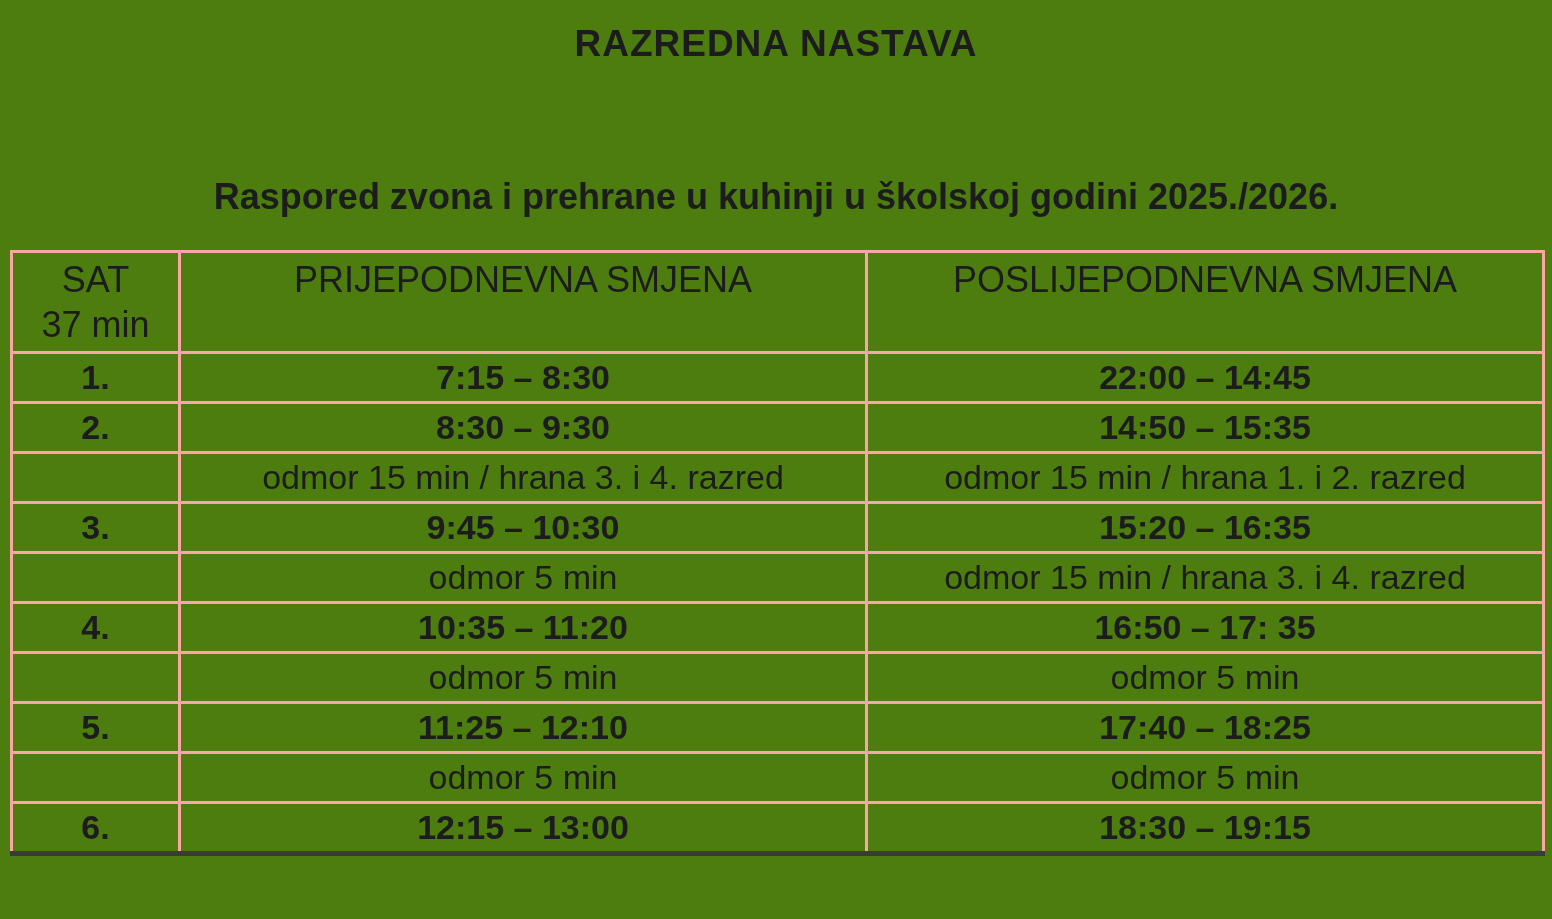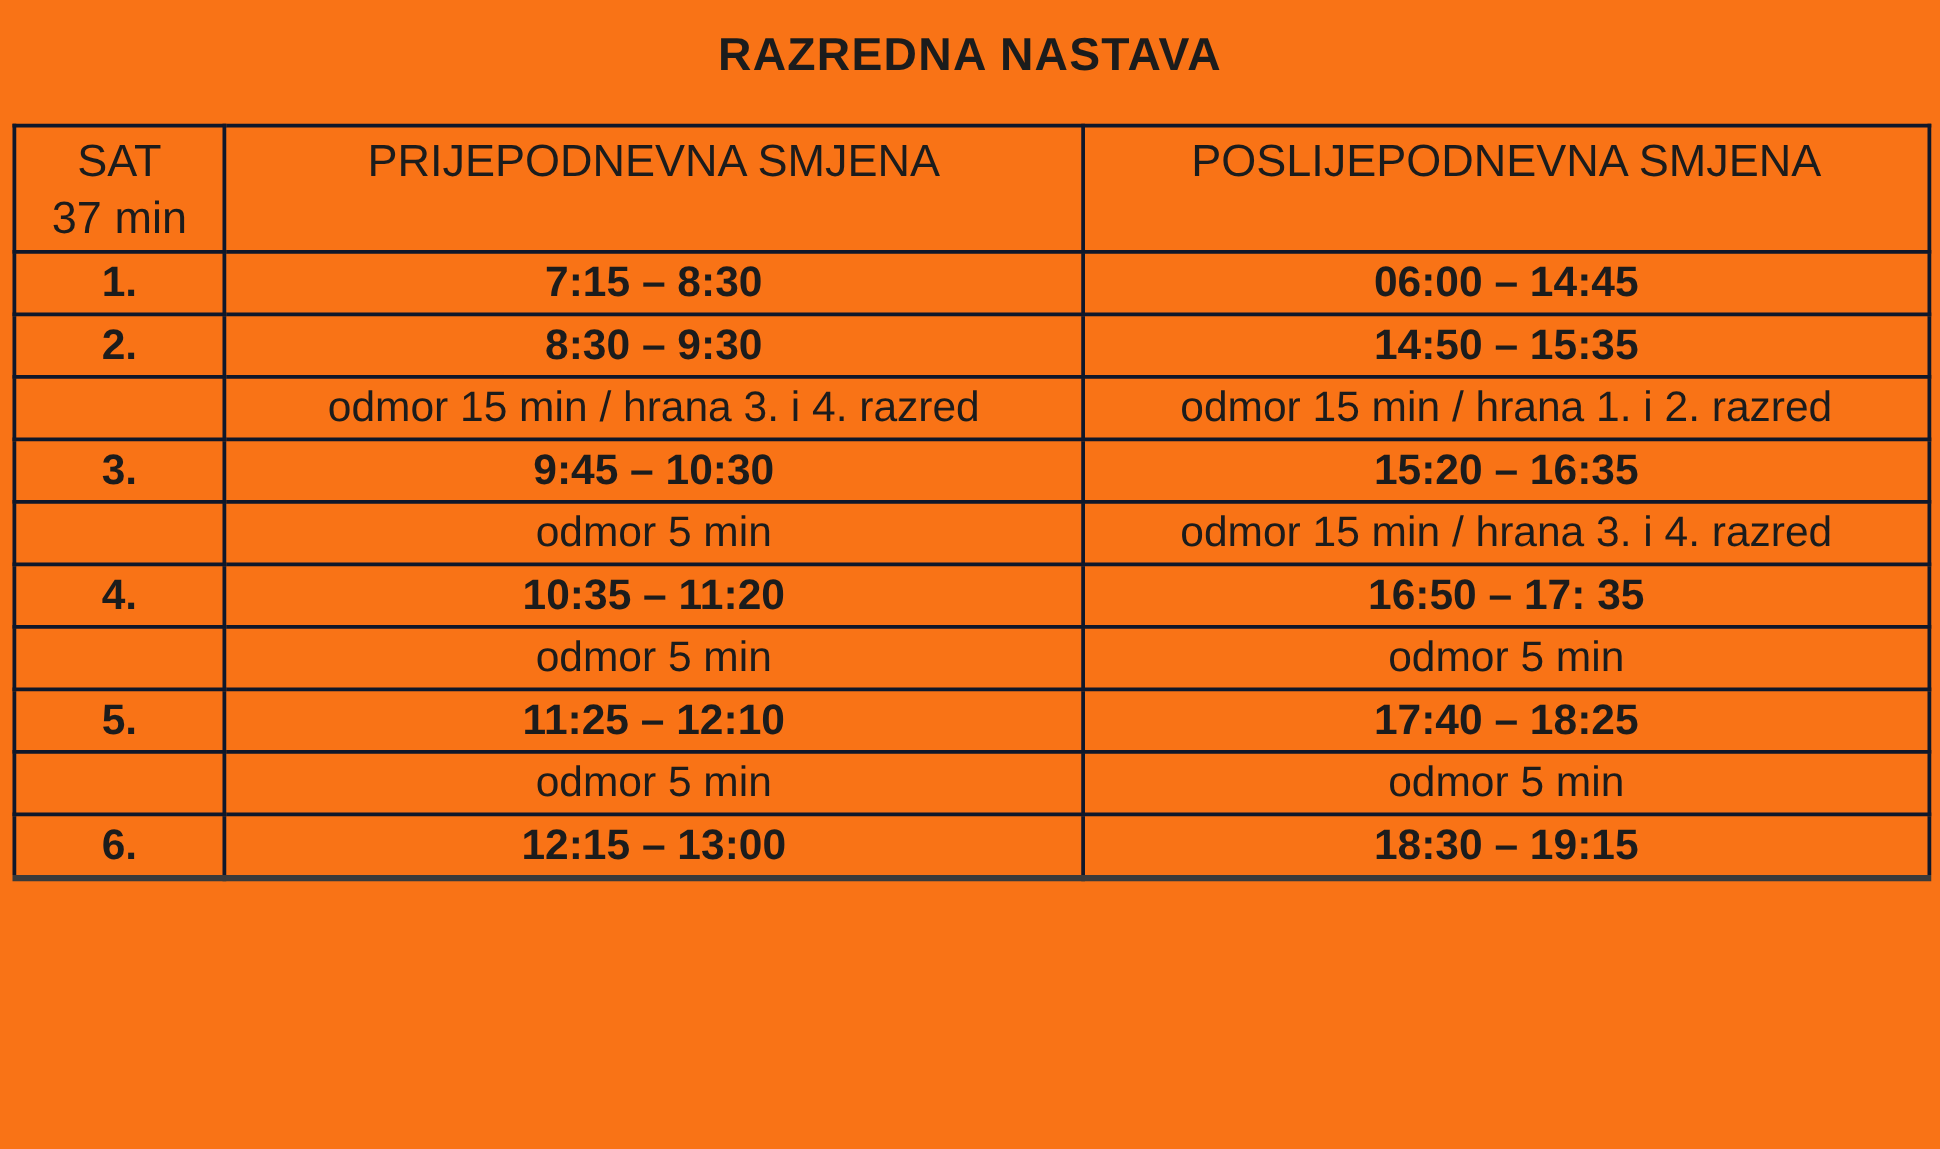--- a/index.html
+++ b/index.html
@@ -9,21 +9,21 @@
     width: 1552px;
     height: 919px;
     overflow: hidden;
     font-family: "Liberation Sans", "DejaVu Sans", sans-serif;
     color: #1c1c1c;
   }
   .page {
     position: relative;
     width: 1552px;
     height: 919px;
-    background: #f97316;
+    background: #4d7c0f;
   }
   .doc-title {
     margin: 0;
     padding-top: 24px;
     text-align: center;
     font-size: 37px;
     font-weight: bold;
     letter-spacing: 1px;
     line-height: 1.1;
   }
@@ -40,21 +40,21 @@
     margin: 34px 0 0 10px;
     table-layout: fixed;
     width: 1532px;
     border: 3px solid #2a2a2a;
     border-bottom: 5px solid #3a3a3a;
   }
   table.schedule col.c-period    { width: 168px; }
   table.schedule col.c-morning   { width: 687px; }
   table.schedule col.c-afternoon { width: 677px; }
   table.schedule th, table.schedule td {
-    border: 3px solid #0f172a;
+    border: 3px solid #fca5a5;
     text-align: center;
     padding: 0;
     font-size: 34px;
     overflow: hidden;
     white-space: nowrap;
   }
   table.schedule thead th {
     height: 94px;
     vertical-align: top;
     font-weight: normal;
@@ -69,20 +69,21 @@
   tr.row-lesson td { font-weight: bold; }
   tr.row-break  td { font-weight: normal; }
 </style>
 </head>
 <body>
 
 <div class="page">
 
   <div class="doc-title">RAZREDNA NASTAVA</div>
 
+  <div class="doc-subtitle">Raspored zvona i prehrane u kuhinji u školskoj godini 2025./2026.</div>
 
   <table class="schedule">
     <colgroup>
       <col class="c-period">
       <col class="c-morning">
       <col class="c-afternoon">
     </colgroup>
     <thead>
       <tr>
         <th>
@@ -90,21 +91,21 @@
           <span>37 min</span>
         </th>
         <th>PRIJEPODNEVNA SMJENA</th>
         <th>POSLIJEPODNEVNA SMJENA</th>
       </tr>
     </thead>
     <tbody id="schedule-body">
         <tr class="row-lesson">
     <td>1.</td>
     <td>7:15 – 8:30</td>
-    <td>06:00 – 14:45</td>
+    <td>22:00 – 14:45</td>
   </tr>
         <tr class="row-lesson">
     <td>2.</td>
     <td>8:30 – 9:30</td>
     <td>14:50 – 15:35</td>
   </tr>
         <tr class="row-break">
     <td></td>
     <td>odmor 15 min / hrana 3. i 4. razred</td>
     <td>odmor 15 min / hrana 1. i 2. razred</td>

